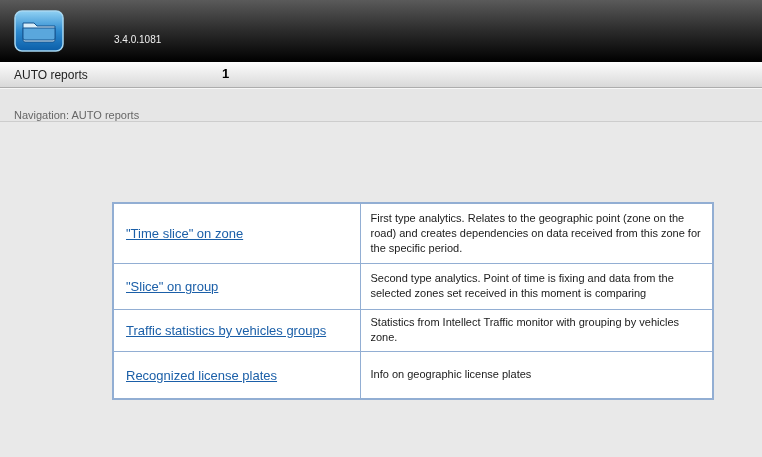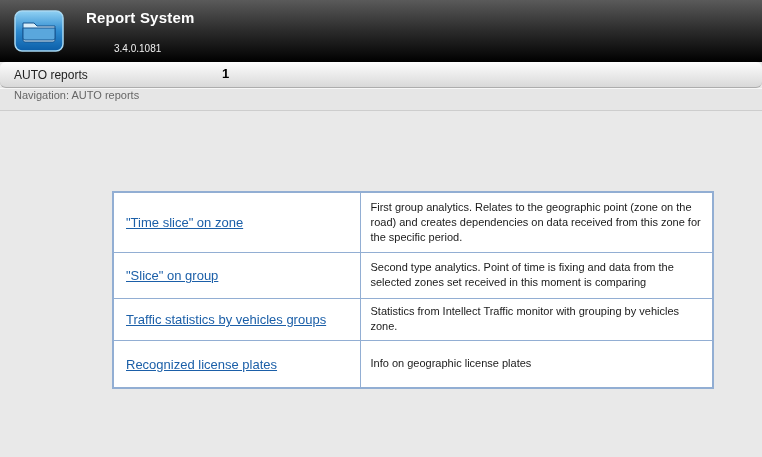--- a/index.html
+++ b/index.html
@@ -23,40 +23,39 @@
   .app-version { font-size: 10px; margin-top: 17px; padding-left: 28px; color: #f0f0f0; }
 
   
   .menubar {
     height: 26px;
     background: linear-gradient(#fdfdfd, #d9d9d9);
     border-bottom: 1px solid #adadad;
     display: flex;
     align-items: center;
     position: relative;
-    border-radius: 6px;
   }
   .menubar-label { font-size: 12px; color: #222; margin-left: 14px; }
   .marker-1 {
     position: absolute;
     left: 222px;
     top: 4px;
     font-size: 13px;
     font-weight: bold;
     color: #000;
   }
 
   
   .breadcrumb-bar {
-    height: 23px;
+    height: 34px;
     background: #e6e6e6;
     border-top: 1px solid #f7f7f7;
     border-bottom: 1px solid #cdcdcd;
     display: flex;
-    align-items: flex-start;
+    align-items: flex-end;
   }
   .breadcrumb { font-size: 11px; color: #666; margin-left: 14px; }
 
   
   .main { padding-top: 80px; }
   table.reports {
     border-collapse: collapse;
     margin-left: 112px;
     width: 600px;
     background: #ffffff;
@@ -93,42 +92,41 @@
           <stop offset="0.5" stop-color="#2e8bd0"></stop>
           <stop offset="1" stop-color="#0b5ea8"></stop>
         </linearGradient>
       </defs>
       <rect x="1" y="1" width="48" height="40" rx="7" fill="url(#iconbg)" stroke="#a8d8f2" stroke-width="1.5"></rect>
       <path d="M9 13 h11 l3 3 h18 v14 a2 2 0 0 1 -2 2 H11 a2 2 0 0 1 -2 -2 z" fill="#d9edf9" stroke="#16558f"></path>
       <path d="M9 18 h32 v10 a2 2 0 0 1 -2 2 H11 a2 2 0 0 1 -2 -2 z" fill="#5aa7dd" stroke="#16558f"></path>
     </svg>
   </div>
   <div class="title-block">
-    <div class="app-title">Report System</div>
     <div class="app-version">3.4.0.1081</div>
   </div>
 </div>
 
 <div class="menubar">
   <span class="menubar-label">AUTO reports</span>
   <span class="marker-1">1</span>
 </div>
 
 <div class="breadcrumb-bar">
   <span class="breadcrumb">Navigation: AUTO reports</span>
 </div>
 
 <div class="main">
   <table class="reports">
     <tbody>
       <tr class="r1">
         <td class="link-cell">
           <a class="report-link">"Time slice" on zone</a>
         </td>
-        <td class="desc-cell">First group analytics. Relates to the geographic point (zone on the road) and creates dependencies on data received from this zone for the specific period.</td>
+        <td class="desc-cell">First type analytics. Relates to the geographic point (zone on the road) and creates dependencies on data received from this zone for the specific period.</td>
       </tr>
       <tr class="r2">
         <td class="link-cell">
           <a class="report-link">"Slice" on group</a>
         </td>
         <td class="desc-cell">Second type analytics. Point of time is fixing and data from the selected zones set received in this moment is comparing</td>
       </tr>
       <tr class="r4">
         <td class="link-cell">
           <a class="report-link">Traffic statistics by vehicles groups</a>

